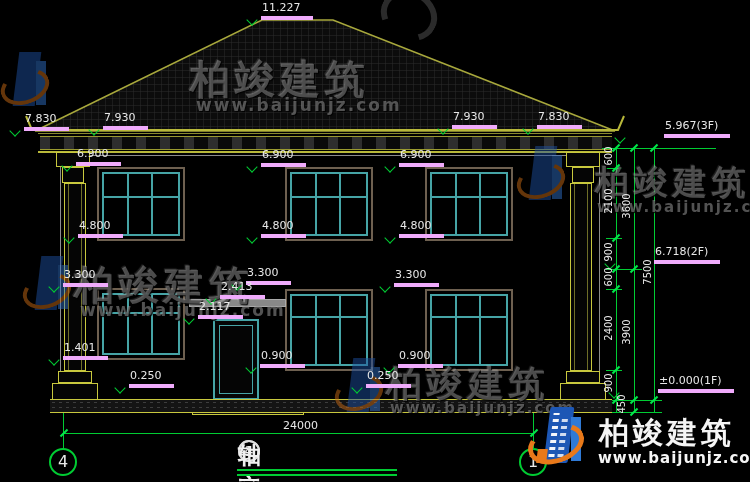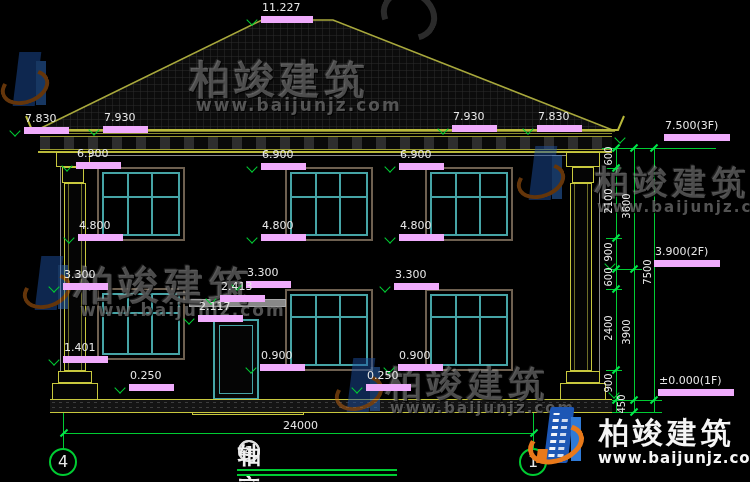--- a/index.html
+++ b/index.html
@@ -5,21 +5,21 @@
   html,body{margin:0;padding:0;background:#000;}
   #canvas{position:relative;width:750px;height:482px;background:#000;overflow:hidden;
           font-family:"DejaVu Sans","Liberation Sans",sans-serif;}
   #canvas *{position:absolute;box-sizing:border-box;}
   svg{left:0;top:0;}
   
   .gl{background:#00cc33;}           
   .yl{background:#b8b83a;}
   
   .lvl{color:#e8e8e8;font-size:11px;line-height:12px;z-index:30;white-space:nowrap;}
-  .lvl .t{position:relative;display:inline-block;border-bottom:7px solid #f0abfc;padding:0 12px 2px 1px;}
+  .lvl .t{position:relative;display:inline-block;border-bottom:4px solid #f0abfc;padding:0 12px 2px 1px;}
   .lvl .v{position:absolute;right:5px;top:14px;width:8px;height:8px;
           border-left:1px solid #00cc33;border-bottom:1px solid #00cc33;transform:rotate(-45deg);}
   
   .vd{color:#e8e8e8;font-size:10px;width:36px;text-align:center;transform:rotate(-90deg);
       line-height:10px;z-index:30;}
   .tick{width:10px;height:2px;background:#00e84a;transform:rotate(-45deg);z-index:29;}
   
   .wall{border:1px solid #8c8c8c;background:transparent;}
   .win{border:2px solid #6e6050;background:#000;}
   .wg{inset:3px;border:2px solid #46a4a6;background:#000;}
@@ -244,25 +244,25 @@
     </div>
   <div class="lvl" style="left:129px;top:370px">
       <span class="t">0.250</span>
       <span class="v"></span>
     </div>
   <div class="lvl" style="left:366px;top:370px">
       <span class="t">0.250</span>
       <span class="v"></span>
     </div>
   <div class="lvl" style="left:664px;top:120px">
-      <span class="t">7.500(3F)</span>
+      <span class="t">5.967(3F)</span>
       <span class="v" style="right:40px"></span>
     </div>
   <div class="lvl" style="left:654px;top:246px">
-      <span class="t">3.900(2F)</span>
+      <span class="t">6.718(2F)</span>
       <span class="v" style="right:40px"></span>
     </div>
   <div class="lvl" style="left:658px;top:375px">
       <span class="t">±0.000(1F)</span>
       <span class="v" style="right:40px"></span>
     </div>
 
   <div class="gl" style="left:616px;top:148px;width:1px;height:264px"></div>
   <div class="gl" style="left:634px;top:148px;width:1px;height:264px"></div>
   <div class="gl" style="left:654px;top:148px;width:1px;height:264px"></div>

